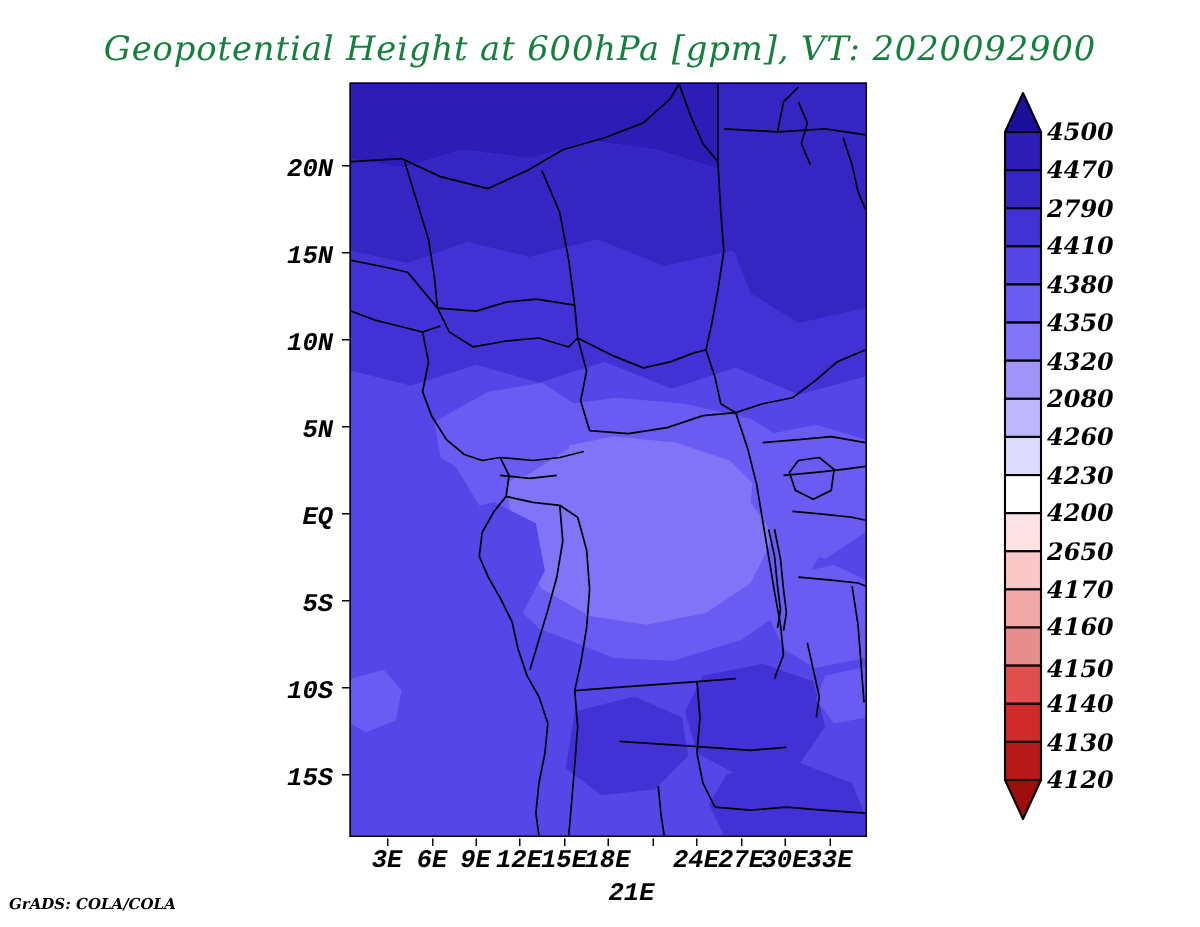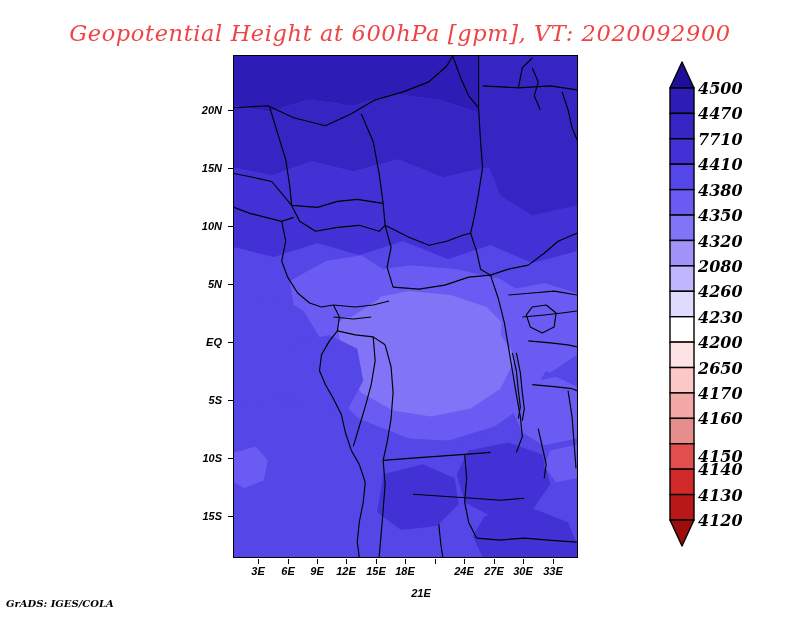--- a/index.html
+++ b/index.html
@@ -19,21 +19,21 @@
   #plot-title {
     position: absolute;
     left: 0;
     top: 20px;
     width: 800px;
     text-align: center;
     font-family: "DejaVu Serif", "Liberation Serif", serif;
     font-style: italic;
     font-size: 22.5px;
     letter-spacing: 0.6px;
-    color: #ef4444;
+    color: #15803d;
     white-space: nowrap;
   }
 
   
   #map-panel {
     position: absolute;
     left: 233px;
     top: 55px;
     width: 345px;
     height: 503px;
@@ -54,24 +54,24 @@
   
   .tick-mark {
     position: absolute;
     background: #000000;
   }
   .tick-x { width: 1.4px; height: 5px; }
   .tick-y { height: 1.4px; width: 5px; }
 
   .axis-label {
     position: absolute;
-    font-family: Liberation Sans, sans-serif;
+    font-family: Liberation Mono, monospace;
     font-style: italic;
     font-weight: bold;
-    font-size: 11px;
+    font-size: 17px;
     color: #000000;
     white-space: nowrap;
   }
   .lat-label { text-align: right; }
   .lon-label { text-align: center; }
 
   
   #colorbar {
     position: absolute;
     left: 670px;
@@ -297,31 +297,31 @@
     <rect x="0" y="356.35" width="24" height="25.41" fill="#e88d8d" stroke="#000000" stroke-width="1.4"></rect>
     <rect x="0" y="381.76" width="24" height="25.41" fill="#e04e4e" stroke="#000000" stroke-width="1.4"></rect>
     <rect x="0" y="407.18" width="24" height="25.41" fill="#d02a2a" stroke="#000000" stroke-width="1.4"></rect>
     <rect x="0" y="432.59" width="24" height="25.41" fill="#b81818" stroke="#000000" stroke-width="1.4"></rect>
 
     <polygon points="12,484 24,458 0,458" fill="#9c0d0d" stroke="#000000" stroke-width="1.4" stroke-linejoin="round"></polygon>
   </svg>
 
   <div class="cbar-label" style="top:26px;">4500</div>
   <div class="cbar-label" style="top:51.4px;">4470</div>
-  <div class="cbar-label" style="top:76.8px;">7710</div>
+  <div class="cbar-label" style="top:76.8px;">2790</div>
   <div class="cbar-label" style="top:102.2px;">4410</div>
   <div class="cbar-label" style="top:127.7px;">4380</div>
   <div class="cbar-label" style="top:153.1px;">4350</div>
   <div class="cbar-label" style="top:178.5px;">4320</div>
   <div class="cbar-label" style="top:203.9px;">2080</div>
   <div class="cbar-label" style="top:229.3px;">4260</div>
   <div class="cbar-label" style="top:254.7px;">4230</div>
   <div class="cbar-label" style="top:280.1px;">4200</div>
   <div class="cbar-label" style="top:305.5px;">2650</div>
   <div class="cbar-label" style="top:330.9px;">4170</div>
   <div class="cbar-label" style="top:356.4px;">4160</div>
-  <div class="cbar-label" style="top:394px;">4150</div>
+  <div class="cbar-label" style="top:384px;">4150</div>
   <div class="cbar-label" style="top:407.2px;">4140</div>
   <div class="cbar-label" style="top:432.6px;">4130</div>
   <div class="cbar-label" style="top:458px;">4120</div>
 </div>
 
-<div id="credit">GrADS: IGES/COLA</div>
+<div id="credit">GrADS: COLA/COLA</div>
 
 </body></html>

